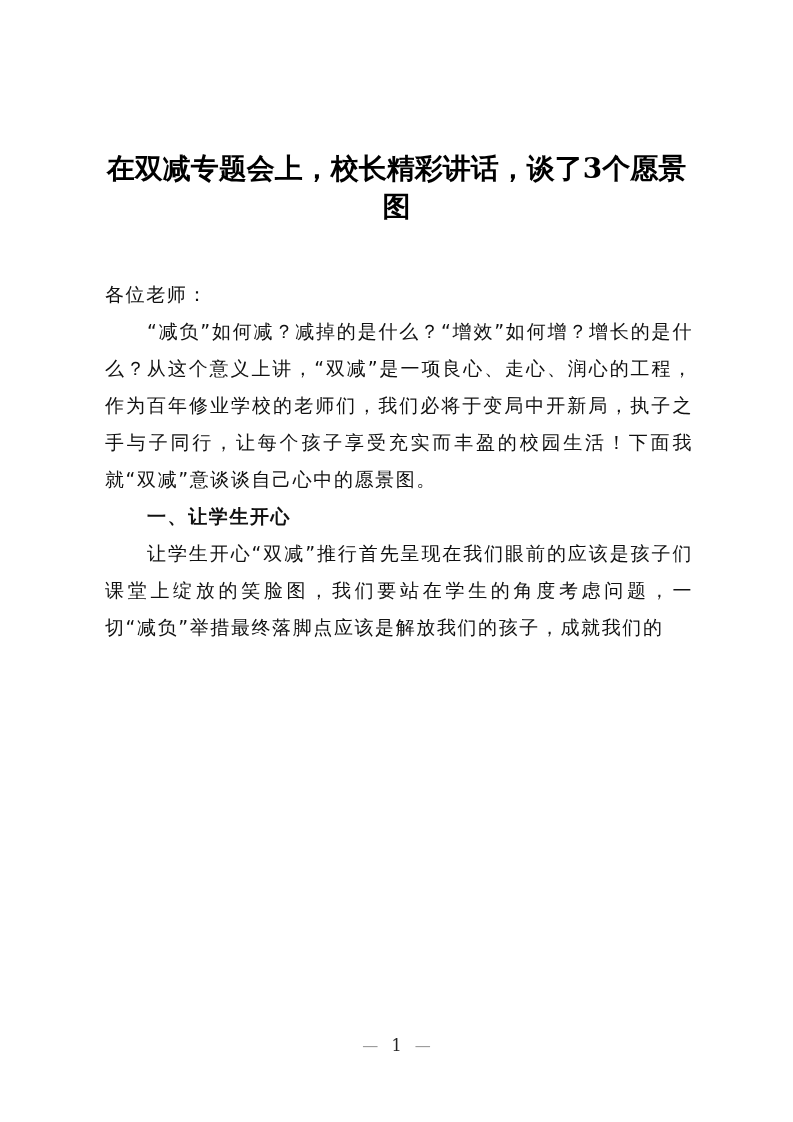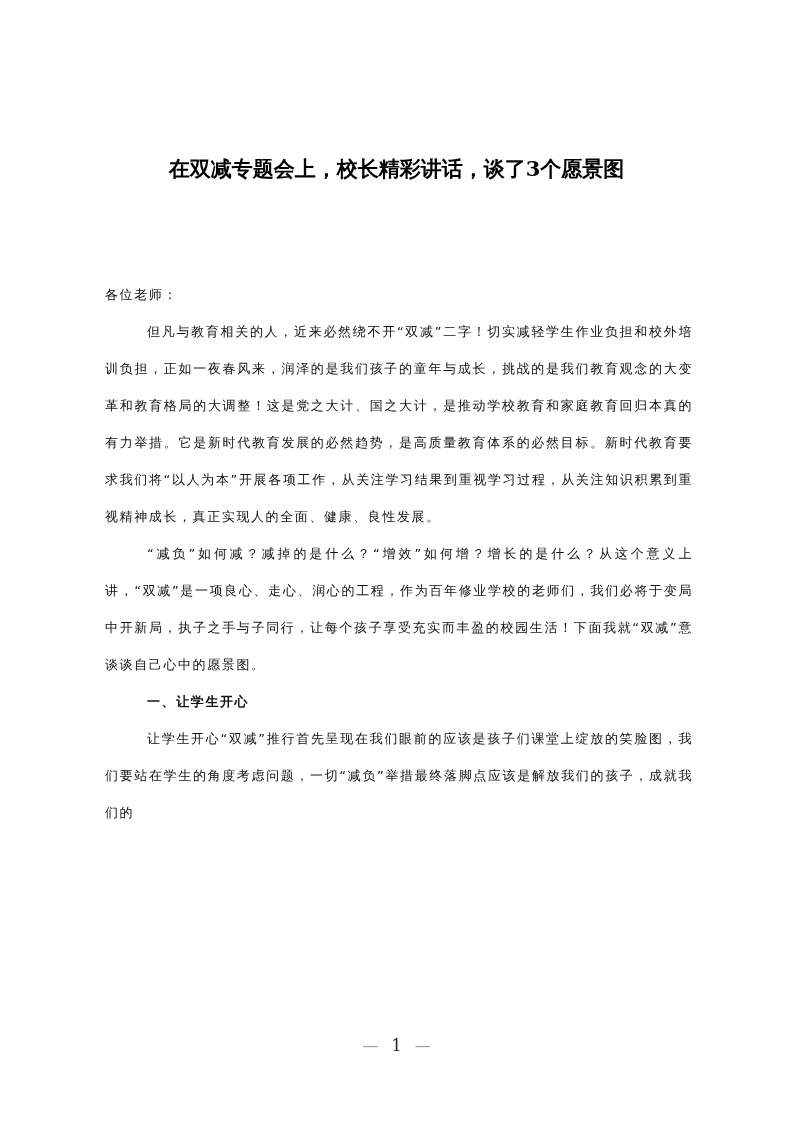--- a/index.html
+++ b/index.html
@@ -1,45 +1,44 @@
 <!DOCTYPE html>
 <html><head>
 <meta charset="utf-8">
 <style>
   html, body { margin: 0; padding: 0; background: #ffffff; }
   body { width: 793px; height: 1122px; position: relative; overflow: hidden; }
   .page { position: absolute; left: 0; top: 0; width: 793px; height: 1122px; background: #fff; }
   .title {
     position: absolute; left: 100px; width: 593px; top: 150px;
     text-align: center; font-family: "DejaVu Serif", serif; font-weight: bold;
-    font-size: 21px; line-height: 38px; color: #000;
+    font-size: 28px; line-height: 38px; color: #000;
   }
   .body-text {
     position: absolute; left: 105px; width: 588px; top: 276px;
-    font-family: "DejaVu Sans", sans-serif; font-size: 13px; color: #111;
+    font-family: "DejaVu Sans", sans-serif; font-size: 19px; color: #111;
     line-height: 37px; letter-spacing: 1.6px; text-align: justify;
   }
   .body-text p { margin: 0; }
   .indent { text-indent: 42px; }
   .heading { font-weight: bold; text-indent: 42px; }
   .footer {
     position: absolute; top: 1036px; left: 0; width: 793px; text-align: center;
     font-family: "DejaVu Serif", serif; font-size: 16px; color: #222;
   }
   .dash { color: #999; }
 </style>
 </head>
 <body>
 
 <div class="page">
   <div class="title">在双减专题会上，校长精彩讲话，谈了3个愿景图</div>
 
   <div class="body-text">
     <p>各位老师：</p>
-    <p class="indent">但凡与教育相关的人，近来必然绕不开“双减”二字！切实减轻学生作业负担和校外培训负担，正如一夜春风来，润泽的是我们孩子的童年与成长，挑战的是我们教育观念的大变革和教育格局的大调整！这是党之大计、国之大计，是推动学校教育和家庭教育回归本真的有力举措。它是新时代教育发展的必然趋势，是高质量教育体系的必然目标。新时代教育要求我们将“以人为本”开展各项工作，从关注学习结果到重视学习过程，从关注知识积累到重视精神成长，真正实现人的全面、健康、良性发展。</p>
     <p class="indent">“减负”如何减？减掉的是什么？“增效”如何增？增长的是什么？从这个意义上讲，“双减”是一项良心、走心、润心的工程，作为百年修业学校的老师们，我们必将于变局中开新局，执子之手与子同行，让每个孩子享受充实而丰盈的校园生活！下面我就“双减”意谈谈自己心中的愿景图。</p>
     <p class="heading">一、让学生开心</p>
     <p class="indent">让学生开心“双减”推行首先呈现在我们眼前的应该是孩子们课堂上绽放的笑脸图，我们要站在学生的角度考虑问题，一切“减负”举措最终落脚点应该是解放我们的孩子，成就我们的</p>
   </div>
 
   <div class="footer">
     <span class="dash">—</span>
     <span style="margin:0 8px;">1</span>
     <span class="dash">—</span>
   </div>

